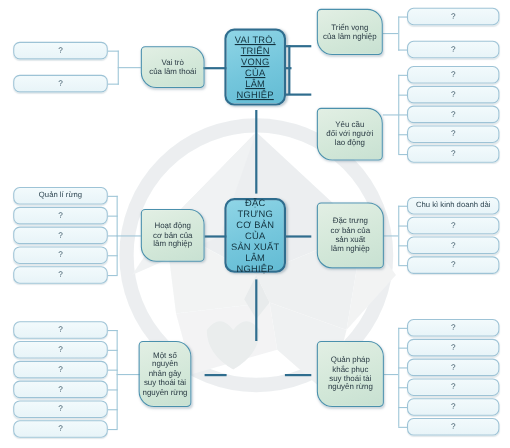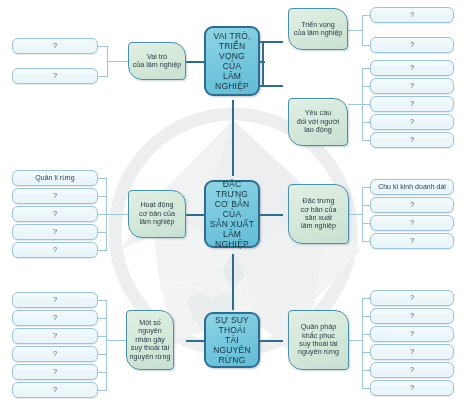--- a/index.html
+++ b/index.html
@@ -149,36 +149,33 @@
 
   <div class="ln thin h" style="left:349px;top:340px;width:13px;"></div>
   <div class="ln thin v" style="left:362px;top:298px;height:90px;"></div>
   <div class="ln thin h" style="left:362px;top:298px;width:8px;"></div>
   <div class="ln thin h" style="left:362px;top:316px;width:8px;"></div>
   <div class="ln thin h" style="left:362px;top:334px;width:8px;"></div>
   <div class="ln thin h" style="left:362px;top:352px;width:8px;"></div>
   <div class="ln thin h" style="left:362px;top:370px;width:8px;"></div>
   <div class="ln thin h" style="left:362px;top:388px;width:8px;"></div>
 
-  <div class="node core" style="left:204px;top:26px;width:56px;height:70px;">VAI TRÒ,
+  <div class="node core" style="left:204px;top:26px;width:56px;height:70px;text-decoration:underline;">VAI TRÒ,
 TRIỂN VỌNG
 CỦA
 LÂM NGHIỆP</div>
 
   <div class="node core" style="left:204px;top:180px;width:56px;height:68px;">ĐẶC TRƯNG
 CƠ BẢN CỦA
 SẢN XUẤT
 LÂM NGHIỆP</div>
 
-  <div class="node core" style="left:204px;top:312px;width:56px;height:56px;">SỰ SUY THOÁI
-TÀI NGUYÊN
-RỪNG</div>
 
   <div class="node branch" style="left:128px;top:42px;width:58px;height:38px;">Vai trò
-của lâm nghiệp</div>
+của lâm thoái</div>
 
   <div class="node branch" style="left:288px;top:8px;width:60px;height:42px;">Triển vọng
 của lâm nghiệp</div>
 
   <div class="node branch" style="left:288px;top:78px;width:60px;height:48px;margin-top:20px;">Yêu cầu
 đối với người
 lao động</div>
 
   <div class="node branch" style="left:128px;top:190px;width:58px;height:48px;">Hoạt động
 cơ bản của

